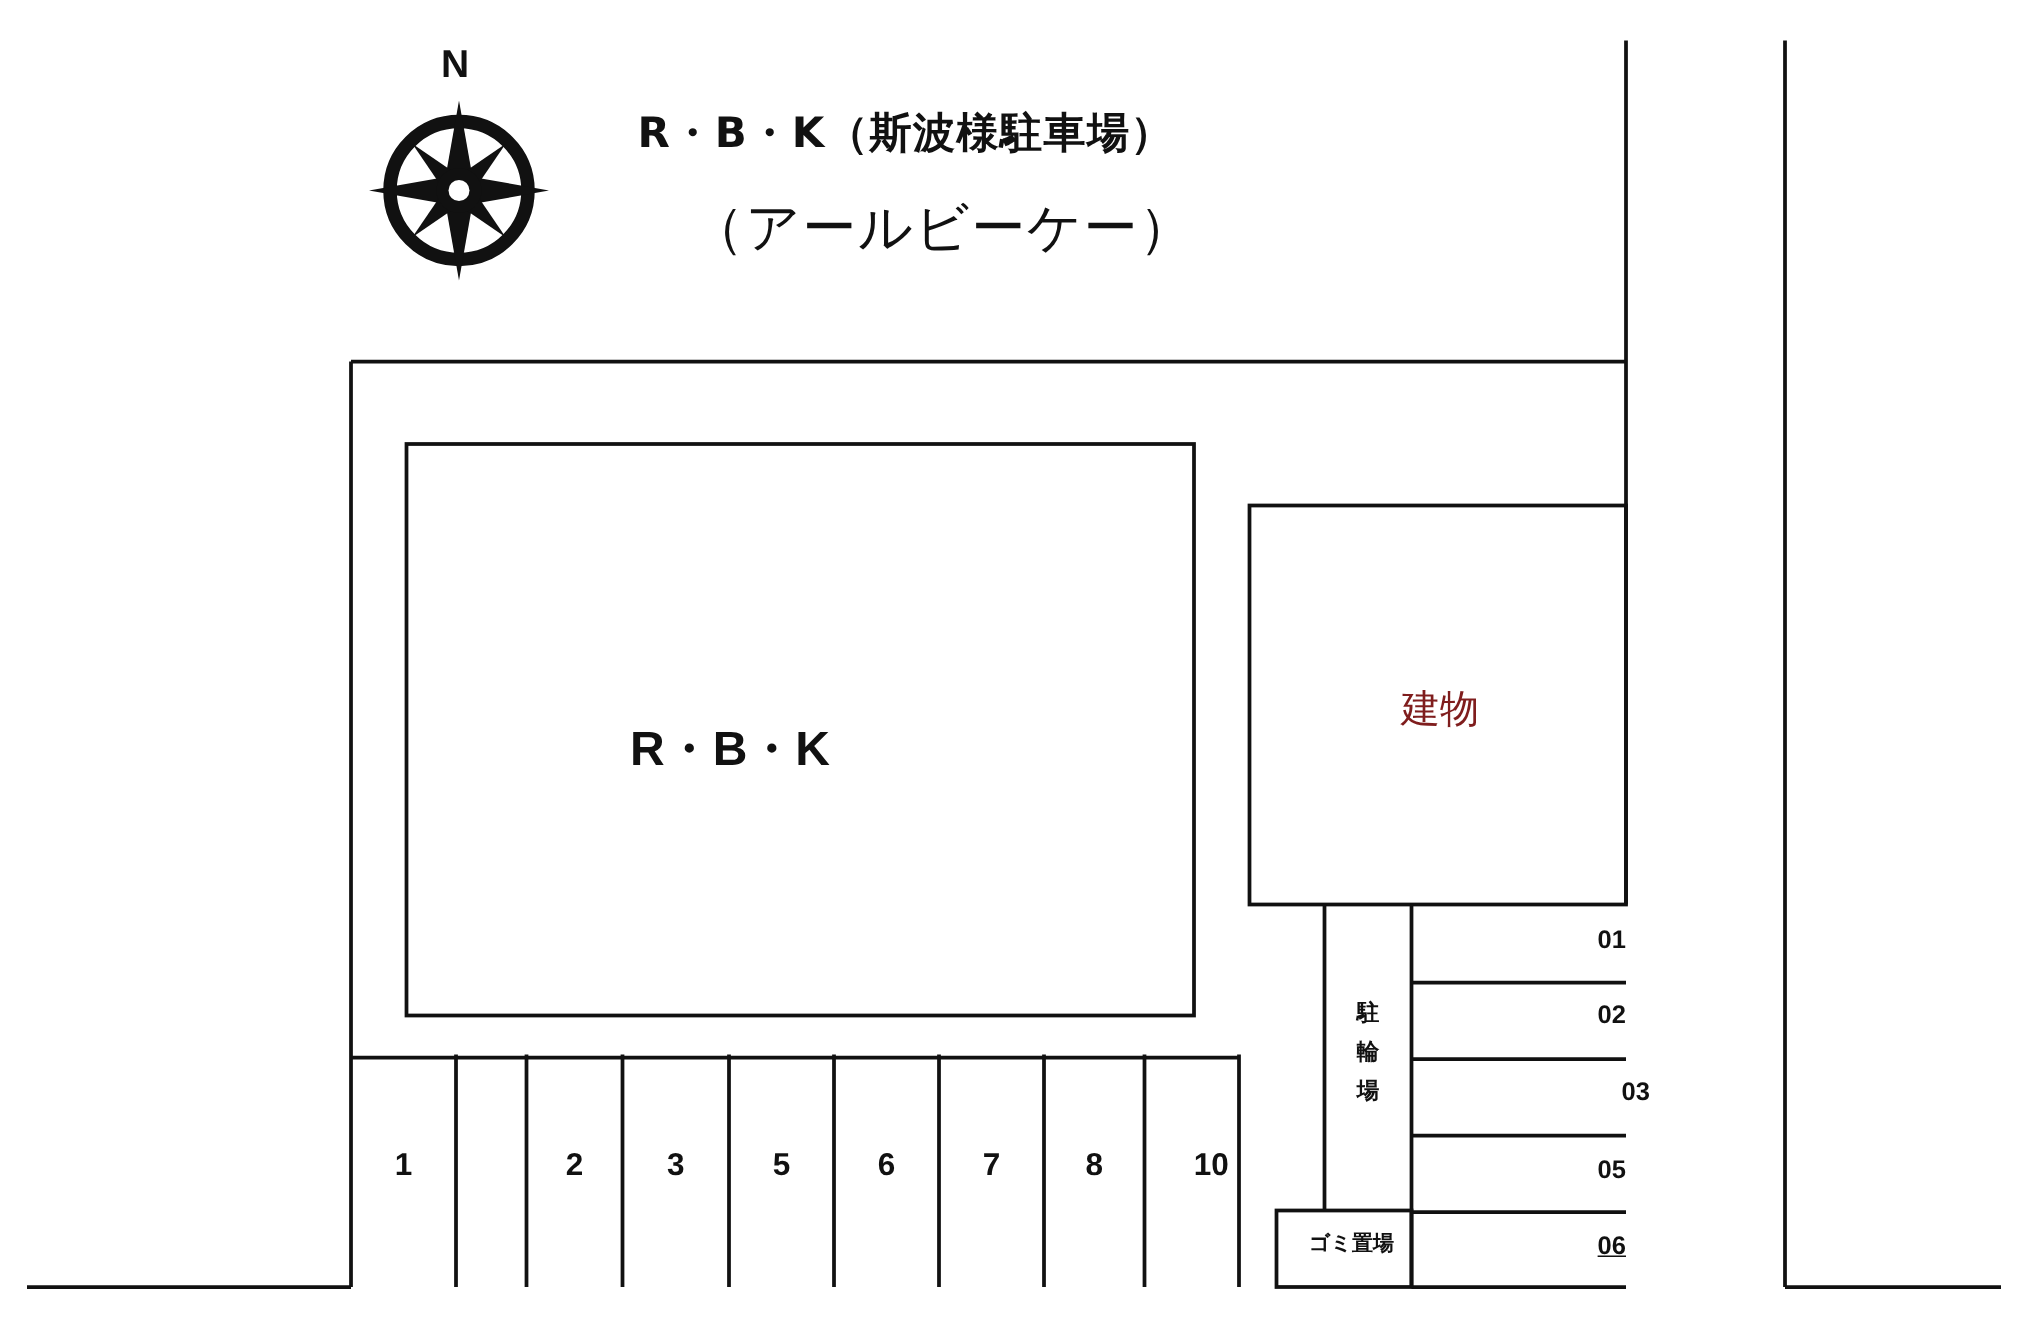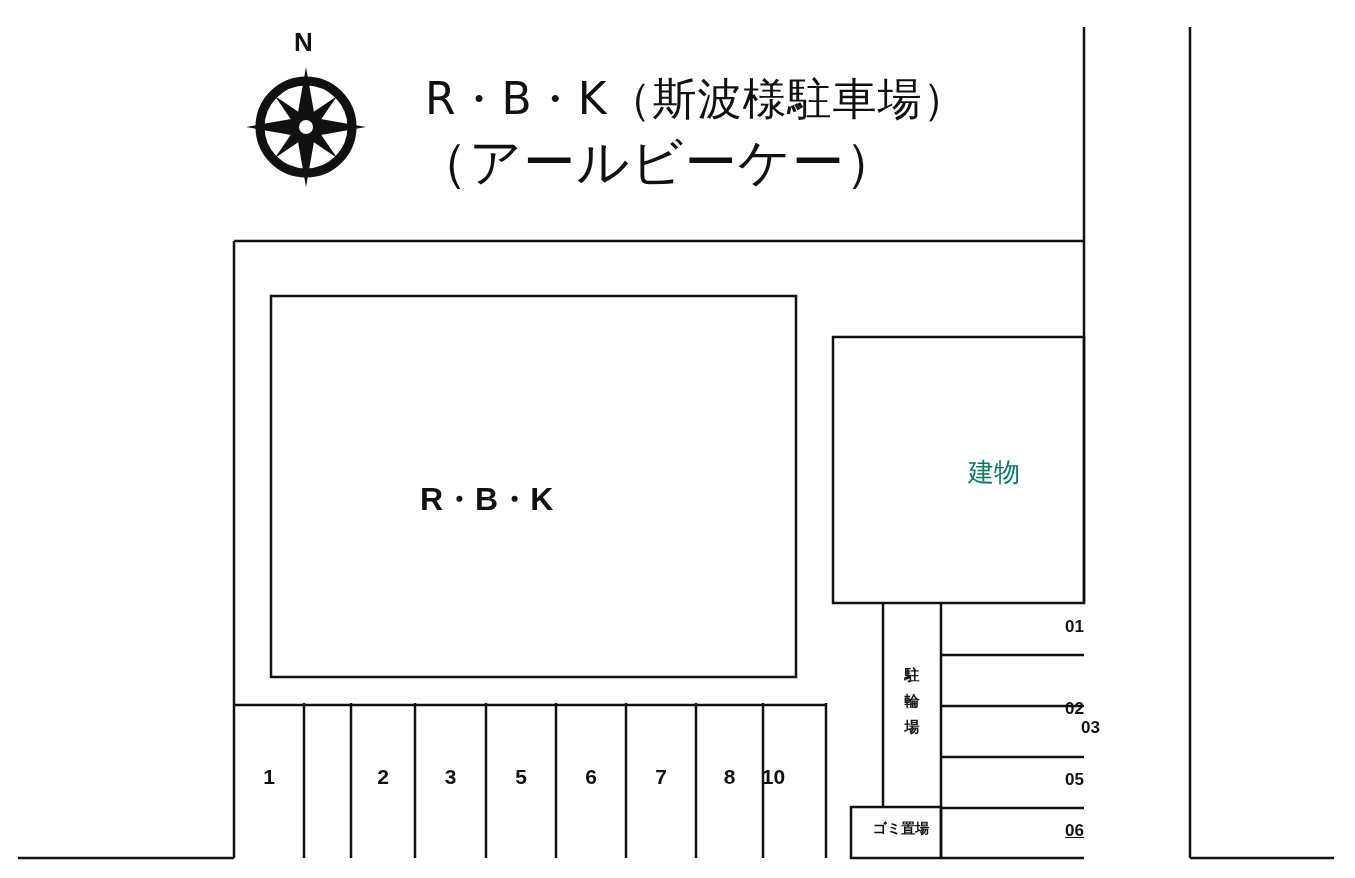--- a/index.html
+++ b/index.html
@@ -1,24 +1,24 @@
 <!DOCTYPE html>
 <html><head>
 <meta charset="utf-8">
 <style>
   html, body { margin:0; padding:0; background:#ffffff; }
   body { width:1355px; height:878px; position:relative; overflow:hidden;
          font-family:"DejaVu Sans", "Liberation Sans", sans-serif; color:#111; }
   .abs { position:absolute; }
   svg.map { position:absolute; left:0; top:0; }
-  .title1 { left:425px; top:70px; font-size:44px; letter-spacing:1px; white-space:nowrap; font-weight:normal; }
-  .title2 { left:416px; top:128px; font-size:52px; letter-spacing:1px; white-space:nowrap; }
+  .title1 { left:425px; top:70px; font-size:28px; letter-spacing:1px; white-space:nowrap; font-weight:bold; }
+  .title2 { left:460px; top:128px; font-size:36px; letter-spacing:1px; white-space:nowrap; }
   .north { left:294px; top:27px; font-size:26px; font-weight:bold; font-family:"Liberation Sans", sans-serif; }
   .lot-label { left:420px; top:478px; width:220px; text-align:left; font-size:32px; font-weight:bold; font-family:"Liberation Sans", sans-serif; }
-  .bldg-label { left:900px; top:455px; width:120px; text-align:right; font-size:26px; color:#0f766e; }
+  .bldg-label { left:900px; top:455px; width:120px; text-align:center; font-size:26px; color:#7f1d1d; }
   .space { position:absolute; top:765px; font-size:21px; font-weight:bold; font-family:"Liberation Sans", sans-serif; text-align:center; }
   .rspace { position:absolute; left:942px; width:142px; text-align:right; font-size:17px; font-weight:bold; font-family:"Liberation Sans", sans-serif; }
   .bike { left:884px; top:662px; width:56px; text-align:center; font-size:15px; font-weight:bold; line-height:26px; }
   .gomi { left:851px; top:820px; width:100px; text-align:center; font-size:14px; font-weight:bold; white-space:nowrap; }
 </style>
 </head>
 <body>
 
 <svg class="map" width="1355" height="878" viewBox="0 0 1355 878">
   <g stroke="#111" fill="none" stroke-width="2.5">
@@ -94,21 +94,21 @@
 
 <div id="bottom-spaces">
     <div class="space" style="left: 234px; width: 70px;">1</div>
     <div class="space" style="left: 304px; width: 47px;"></div>
     <div class="space" style="left: 351px; width: 64px;">2</div>
     <div class="space" style="left: 415px; width: 71px;">3</div>
     <div class="space" style="left: 486px; width: 70px;">5</div>
     <div class="space" style="left: 556px; width: 70px;">6</div>
     <div class="space" style="left: 626px; width: 70px;">7</div>
     <div class="space" style="left: 696px; width: 67px;">8</div>
-    <div class="space" style="left: 749px; width: 49px;">10</div>
+    <div class="space" style="left: 783px; width: 49px;">10</div>
   </div>
 <div id="right-spaces">
     <div class="rspace" style="top: 617px;">01</div>
-    <div class="rspace" style="top: 667px; margin-top: 32px;">02</div>
+    <div class="rspace" style="top: 667px;">02</div>
     <div class="rspace" style="top: 718px; margin-left: 16px;">03</div>
     <div class="rspace" style="top: 770px;">05</div>
     <div class="rspace" style="top: 821px; text-decoration: underline;">06</div>
   </div>
 
 </body></html>

